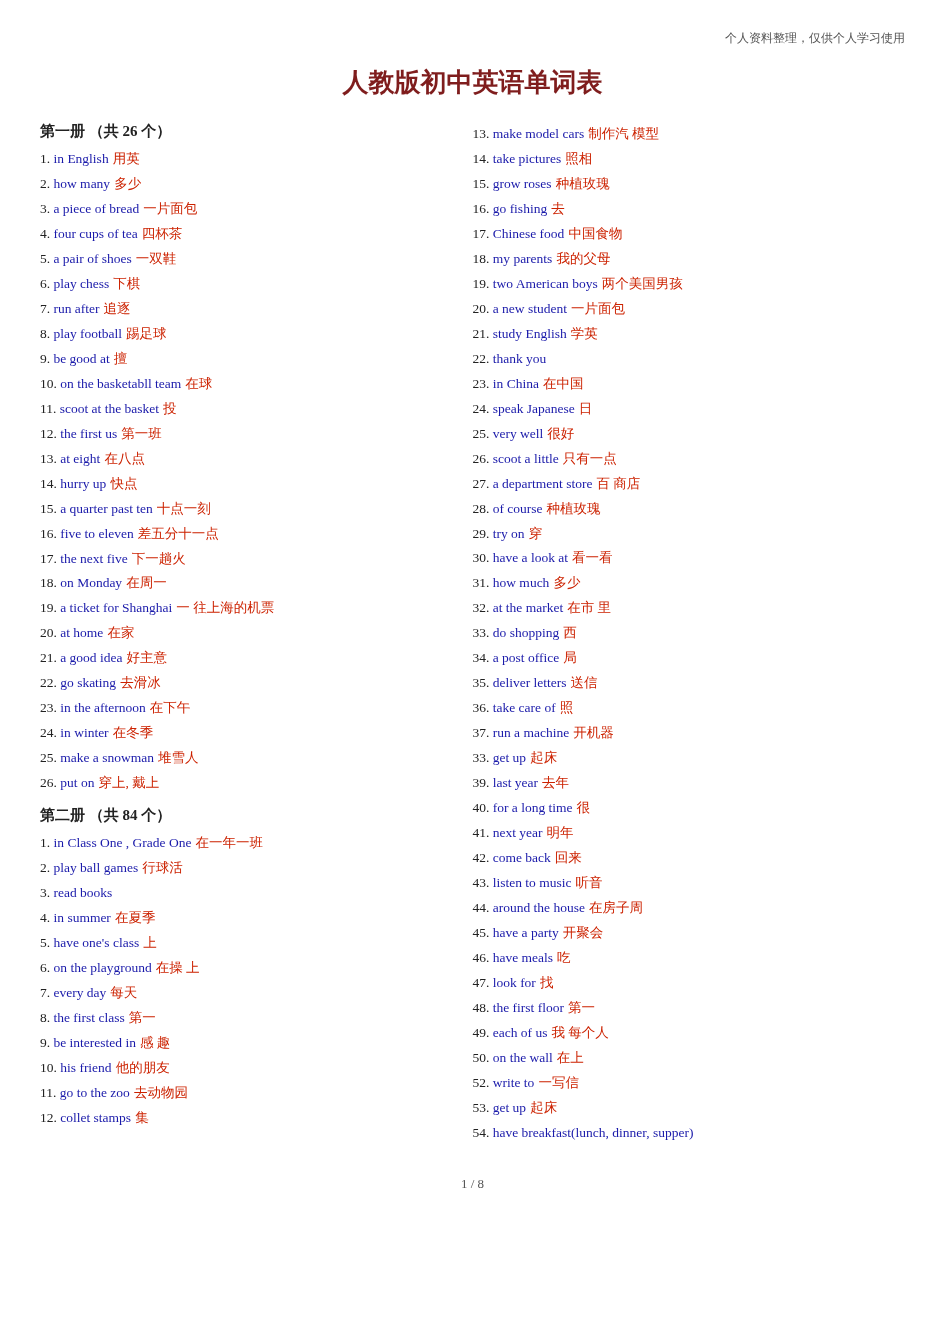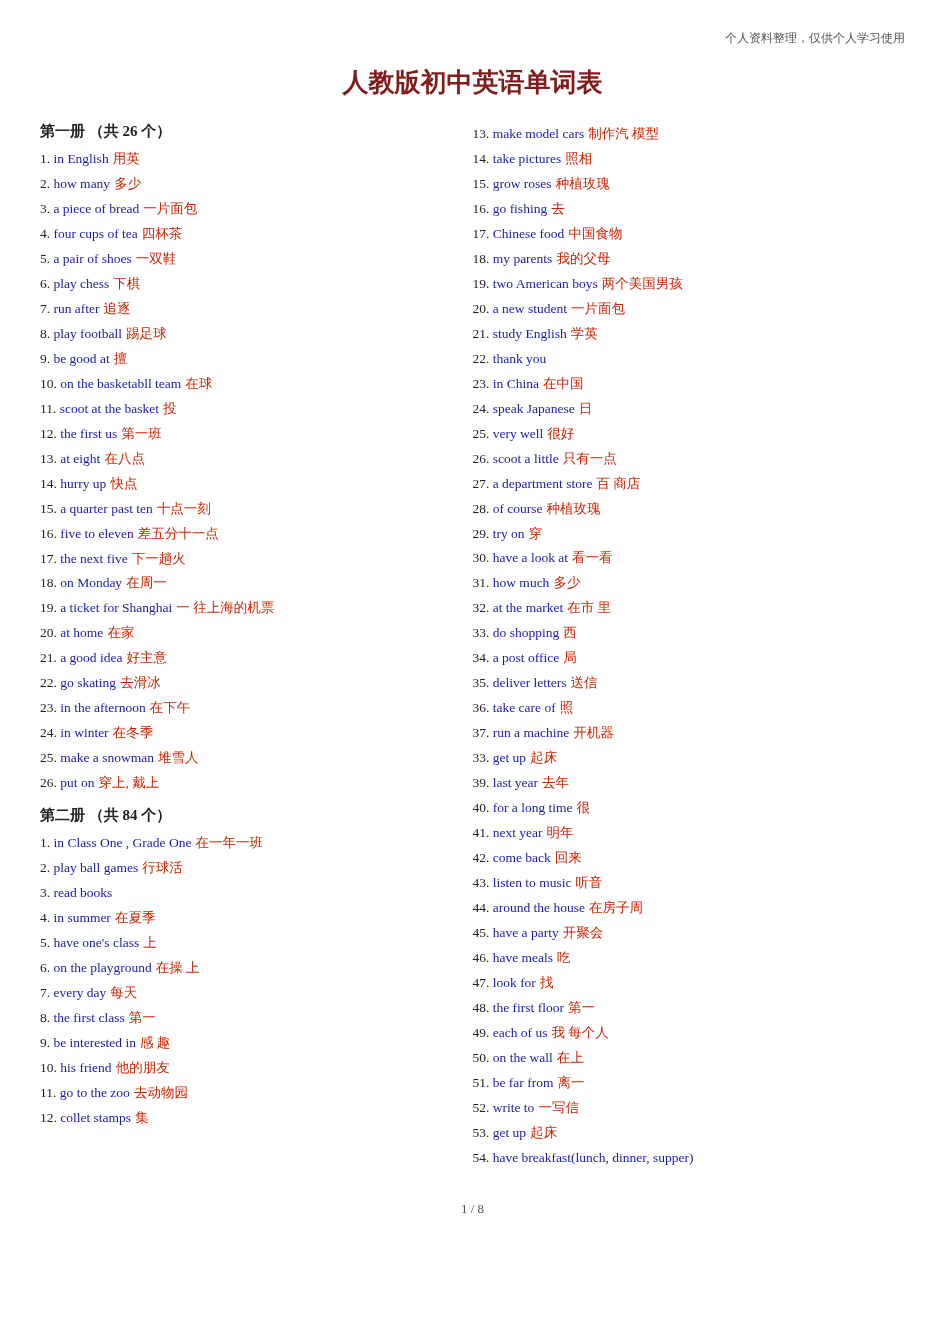--- a/index.html
+++ b/index.html
@@ -149,21 +149,20 @@
         <div class="entry"><span class="entry-num">41. </span><span class="en">next year</span><span class="zh">明年</span></div>
         <div class="entry"><span class="entry-num">42. </span><span class="en">come back</span><span class="zh">回来</span></div>
         <div class="entry"><span class="entry-num">43. </span><span class="en">listen to music</span><span class="zh">听音</span></div>
         <div class="entry"><span class="entry-num">44. </span><span class="en">around the house</span><span class="zh">在房子周</span></div>
         <div class="entry"><span class="entry-num">45. </span><span class="en">have a party</span><span class="zh">开聚会</span></div>
         <div class="entry"><span class="entry-num">46. </span><span class="en">have meals</span><span class="zh">吃</span></div>
         <div class="entry"><span class="entry-num">47. </span><span class="en">look for</span><span class="zh">找</span></div>
         <div class="entry"><span class="entry-num">48. </span><span class="en">the first floor</span><span class="zh">第一</span></div>
         <div class="entry"><span class="entry-num">49. </span><span class="en">each of us</span><span class="zh">我 每个人</span></div>
         <div class="entry"><span class="entry-num">50. </span><span class="en">on the wall</span><span class="zh">在上</span></div>
-        <div class="entry"><span class="entry-num">51. </span><span class="en">be far from</span><span class="zh">离一</span></div>
         <div class="entry"><span class="entry-num">52. </span><span class="en">write to</span><span class="zh">一写信</span></div>
         <div class="entry"><span class="entry-num">53. </span><span class="en">get up</span><span class="zh">起床</span></div>
         <div class="entry"><span class="entry-num">54. </span><span class="en">have breakfast(lunch,  dinner,  supper)</span></div>
       </div>
   </div>
 </div>
 
 <div class="page-footer">1 / 8</div>
 
 </body></html>

